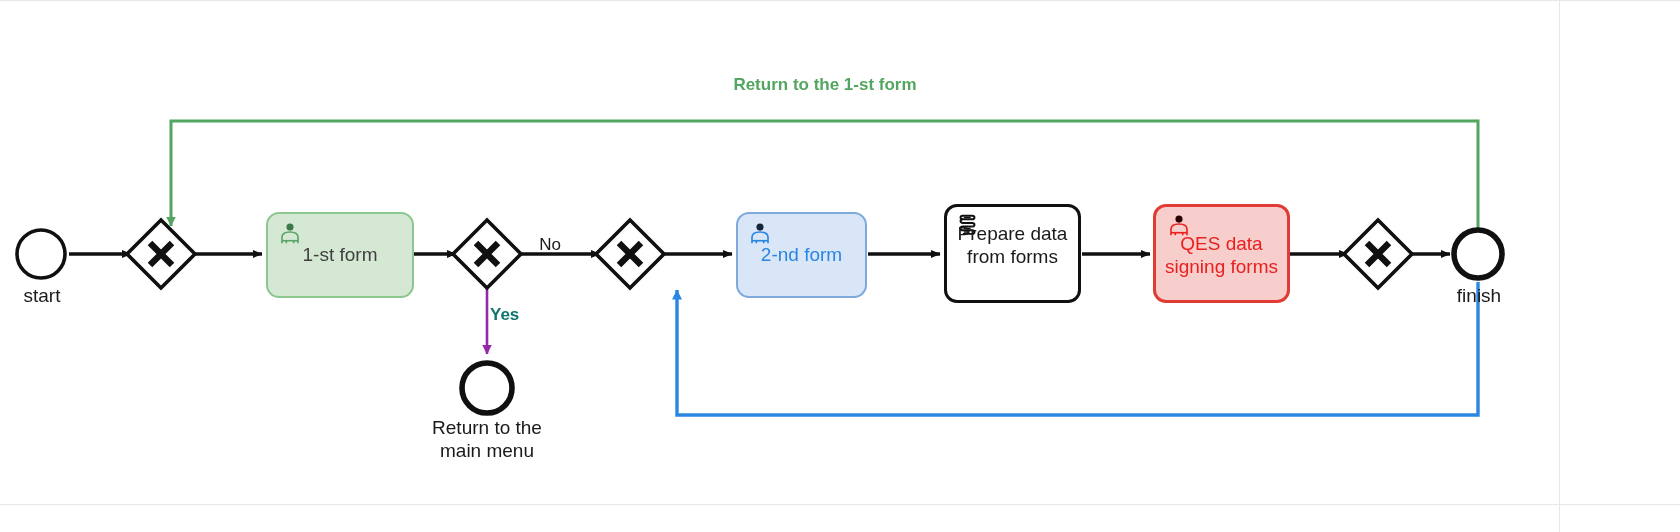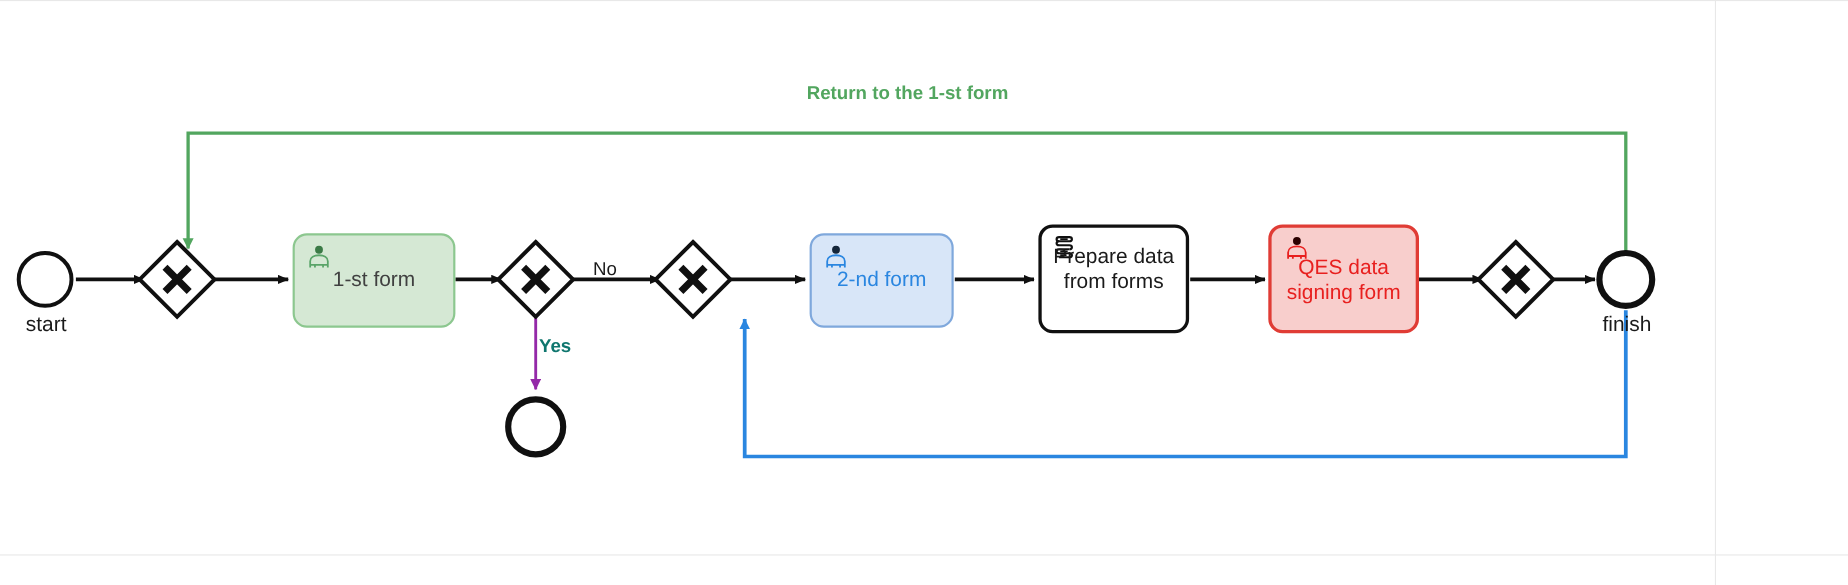--- a/index.html
+++ b/index.html
@@ -174,27 +174,29 @@
   <div class="taskbox task-red" style="left:1153px; top:204px; width:137px; height:99px;">
     <div class="icon-slot" style="left:10px; top:6px;">
       <svg viewBox="0 0 24 24" width="26" height="26" fill="none" stroke="#e8201f" stroke-width="1.5">
         <circle cx="12" cy="5.6" r="3.3" fill="#2b0000" stroke="none"></circle>
         <path d="M4.6,20.5 L4.6,15.2 C4.6,11.9 7.9,10.2 12,10.2 C16.1,10.2 19.4,11.9 19.4,15.2 L19.4,20.5" stroke-linejoin="round"></path>
         <path d="M4.6,18.2 L19.4,18.2"></path>
         <path d="M8.6,18.2 L8.6,20.5 M15.4,18.2 L15.4,20.5"></path>
       </svg>
     </div>
     <div class="task-text lbl-red" style="top:26px;">QES data
-signing form</div>
+signing forms</div>
   </div>
 
   <div class="lbl lbl-black" style="left:0px; top:284px; width:84px;">start</div>
 
   <div class="lbl lbl-black" style="left:1437px; top:284px; width:84px;">finish</div>
 
+  <div class="lbl lbl-black" style="left:395px; top:416px; width:184px;">Return to the
+main menu</div>
 
 
   <div class="lbl lbl-small-black" style="left:522px; top:219px; width:56px;">No</div>
 
   <div class="lbl lbl-bold-purple" style="left:490px; top:305px; width:60px; text-align:left;">Yes</div>
 
   <div class="lbl lbl-bold-green" style="left:645px; top:75px; width:360px;">Return to the 1-st form</div>
 
 
 </div>

